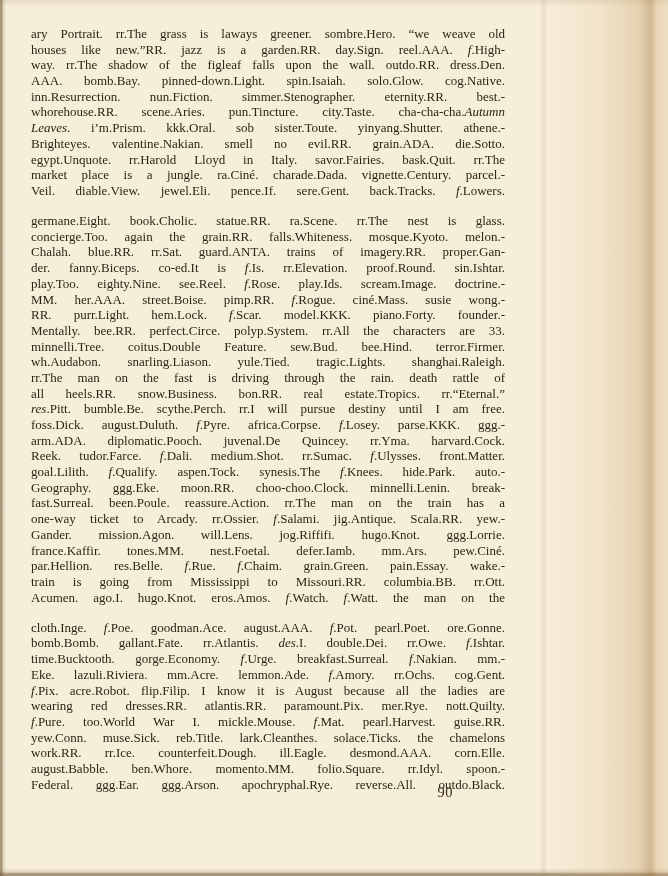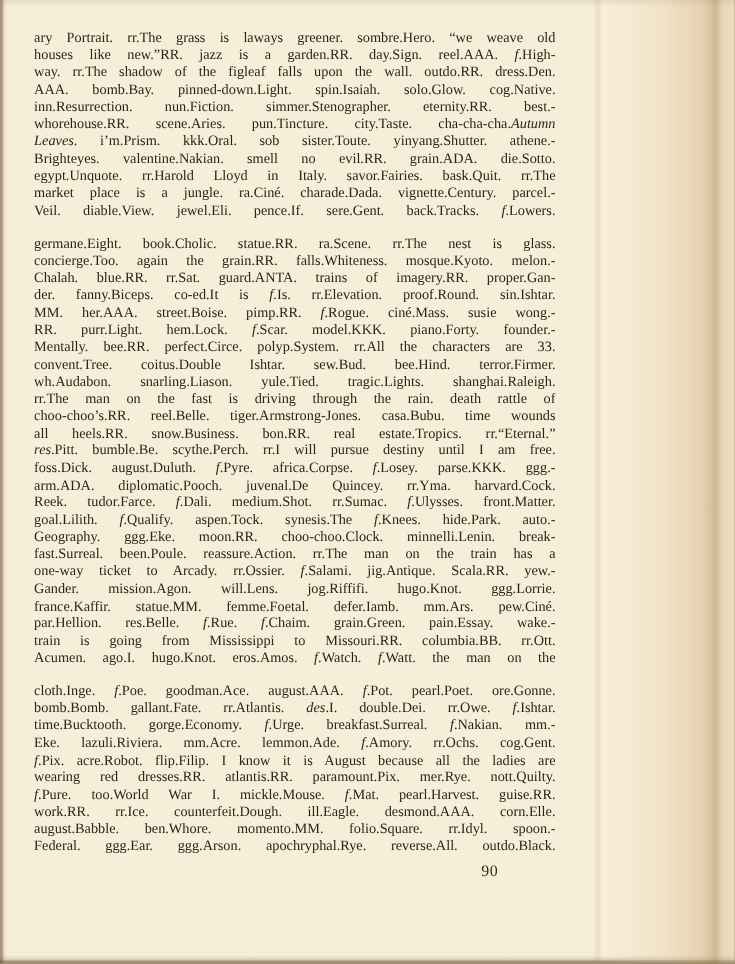--- a/index.html
+++ b/index.html
@@ -53,49 +53,50 @@
         <div class="line">Brighteyes. valentine.Nakian. smell no evil.RR. grain.ADA. die.Sotto.</div>
         <div class="line">egypt.Unquote. rr.Harold Lloyd in Italy. savor.Fairies. bask.Quit. rr.The</div>
         <div class="line">market place is a jungle. ra.Ciné. charade.Dada. vignette.Century. parcel.-</div>
         <div class="line">Veil. diable.View. jewel.Eli. pence.If. sere.Gent. back.Tracks. <i>f</i>.Lowers.</div>
       </div>
       <div class="para">
         <div class="line">germane.Eight. book.Cholic. statue.RR. ra.Scene. rr.The nest is glass.</div>
         <div class="line">concierge.Too. again the grain.RR. falls.Whiteness. mosque.Kyoto. melon.-</div>
         <div class="line">Chalah. blue.RR. rr.Sat. guard.ANTA. trains of imagery.RR. proper.Gan-</div>
         <div class="line">der. fanny.Biceps. co-ed.It is <i>f</i>.Is. rr.Elevation. proof.Round. sin.Ishtar.</div>
+        <div class="line">play.Too. eighty.Nine. see.Reel. <i>f</i>.Rose. play.Ids. scream.Image. doctrine.-</div>
         <div class="line">MM. her.AAA. street.Boise. pimp.RR. <i>f</i>.Rogue. ciné.Mass. susie wong.-</div>
         <div class="line">RR. purr.Light. hem.Lock. <i>f</i>.Scar. model.KKK. piano.Forty. founder.-</div>
         <div class="line">Mentally. bee.RR. perfect.Circe. polyp.System. rr.All the characters are 33.</div>
-        <div class="line">convent.Tree. coitus.Double Ishtar. sew.Bud. bee.Hind. terror.Firmer.</div>
+        <div class="line">minnelli.Tree. coitus.Double Feature. sew.Bud. bee.Hind. terror.Firmer.</div>
         <div class="line">wh.Audabon. snarling.Liason. yule.Tied. tragic.Lights. shanghai.Raleigh.</div>
         <div class="line">rr.The man on the fast is driving through the rain. death rattle of</div>
-        <div class="line">choo-choo’s.RR. reel.Belle. tiger.Armstrong-Jones. casa.Bubu. time wounds</div>
         <div class="line">all heels.RR. snow.Business. bon.RR. real estate.Tropics. rr.“Eternal.”</div>
         <div class="line"><i>res</i>.Pitt. bumble.Be. scythe.Perch. rr.I will pursue destiny until I am free.</div>
         <div class="line">foss.Dick. august.Duluth. <i>f</i>.Pyre. africa.Corpse. <i>f</i>.Losey. parse.KKK. ggg.-</div>
         <div class="line">arm.ADA. diplomatic.Pooch. juvenal.De Quincey. rr.Yma. harvard.Cock.</div>
         <div class="line">Reek. tudor.Farce. <i>f</i>.Dali. medium.Shot. rr.Sumac. <i>f</i>.Ulysses. front.Matter.</div>
         <div class="line">goal.Lilith. <i>f</i>.Qualify. aspen.Tock. synesis.The <i>f</i>.Knees. hide.Park. auto.-</div>
         <div class="line">Geography. ggg.Eke. moon.RR. choo-choo.Clock. minnelli.Lenin. break-</div>
         <div class="line">fast.Surreal. been.Poule. reassure.Action. rr.The man on the train has a</div>
         <div class="line">one-way ticket to Arcady. rr.Ossier. <i>f</i>.Salami. jig.Antique. Scala.RR. yew.-</div>
         <div class="line">Gander. mission.Agon. will.Lens. jog.Riffifi. hugo.Knot. ggg.Lorrie.</div>
-        <div class="line">france.Kaffir. statue.MM. femme.Foetal. defer.Iamb. mm.Ars. pew.Ciné.</div>
+        <div class="line">france.Kaffir. tones.MM. nest.Foetal. defer.Iamb. mm.Ars. pew.Ciné.</div>
         <div class="line">par.Hellion. res.Belle. <i>f</i>.Rue. <i>f</i>.Chaim. grain.Green. pain.Essay. wake.-</div>
         <div class="line">train is going from Mississippi to Missouri.RR. columbia.BB. rr.Ott.</div>
         <div class="line">Acumen. ago.I. hugo.Knot. eros.Amos. <i>f</i>.Watch. <i>f</i>.Watt. the man on the</div>
       </div>
       <div class="para">
         <div class="line">cloth.Inge. <i>f</i>.Poe. goodman.Ace. august.AAA. <i>f</i>.Pot. pearl.Poet. ore.Gonne.</div>
         <div class="line">bomb.Bomb. gallant.Fate. rr.Atlantis. <i>des</i>.I. double.Dei. rr.Owe. <i>f</i>.Ishtar.</div>
         <div class="line">time.Bucktooth. gorge.Economy. <i>f</i>.Urge. breakfast.Surreal. <i>f</i>.Nakian. mm.-</div>
         <div class="line">Eke. lazuli.Riviera. mm.Acre. lemmon.Ade. <i>f</i>.Amory. rr.Ochs. cog.Gent.</div>
         <div class="line"><i>f</i>.Pix. acre.Robot. flip.Filip. I know it is August because all the ladies are</div>
         <div class="line">wearing red dresses.RR. atlantis.RR. paramount.Pix. mer.Rye. nott.Quilty.</div>
         <div class="line"><i>f</i>.Pure. too.World War I. mickle.Mouse. <i>f</i>.Mat. pearl.Harvest. guise.RR.</div>
+        <div class="line">yew.Conn. muse.Sick. reb.Title. lark.Cleanthes. solace.Ticks. the chamelons</div>
         <div class="line">work.RR. rr.Ice. counterfeit.Dough. ill.Eagle. desmond.AAA. corn.Elle.</div>
         <div class="line">august.Babble. ben.Whore. momento.MM. folio.Square. rr.Idyl. spoon.-</div>
         <div class="line">Federal. ggg.Ear. ggg.Arson. apochryphal.Rye. reverse.All. outdo.Black.</div>
       </div>
     </main>
   <div class="pageno">90</div>
 </div>
 
 </body></html>

